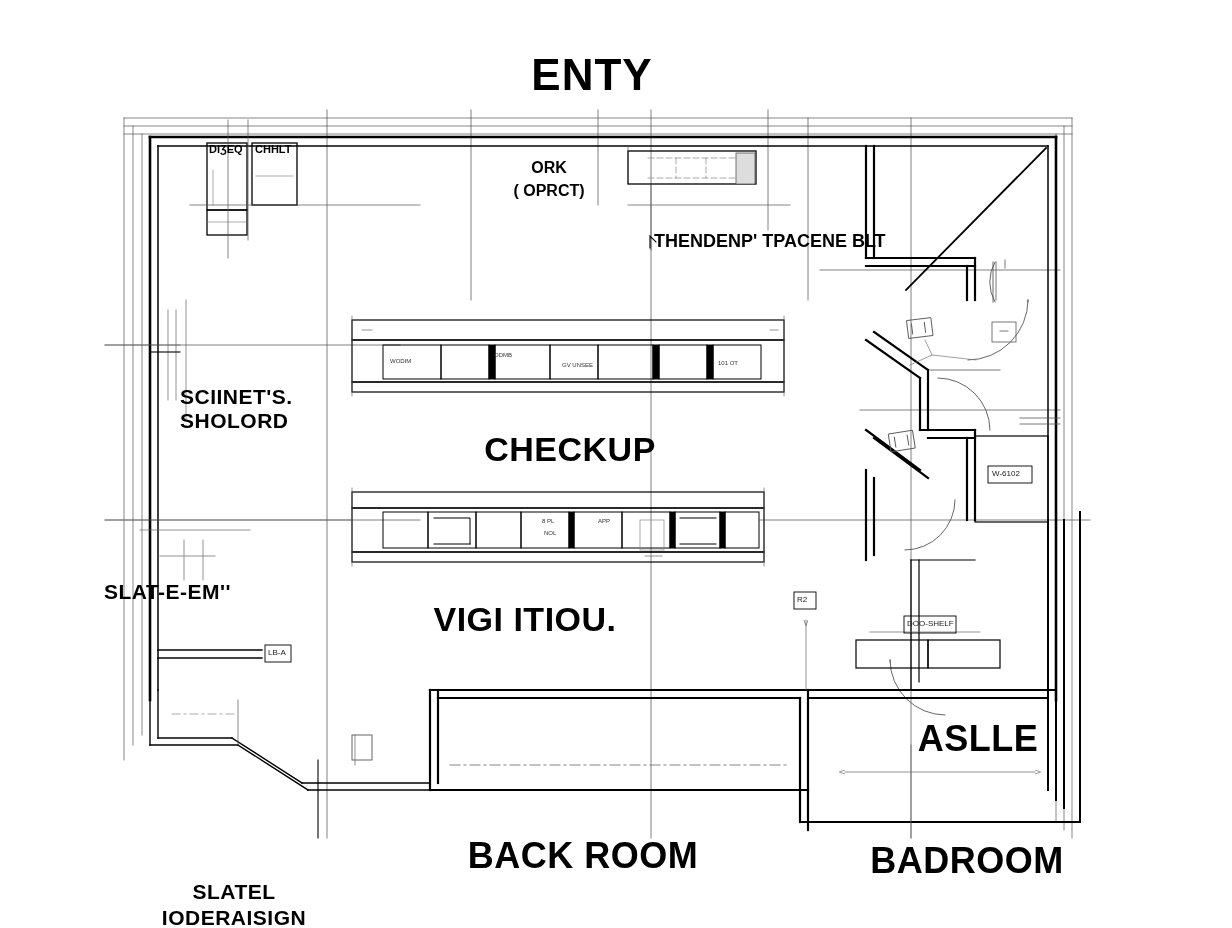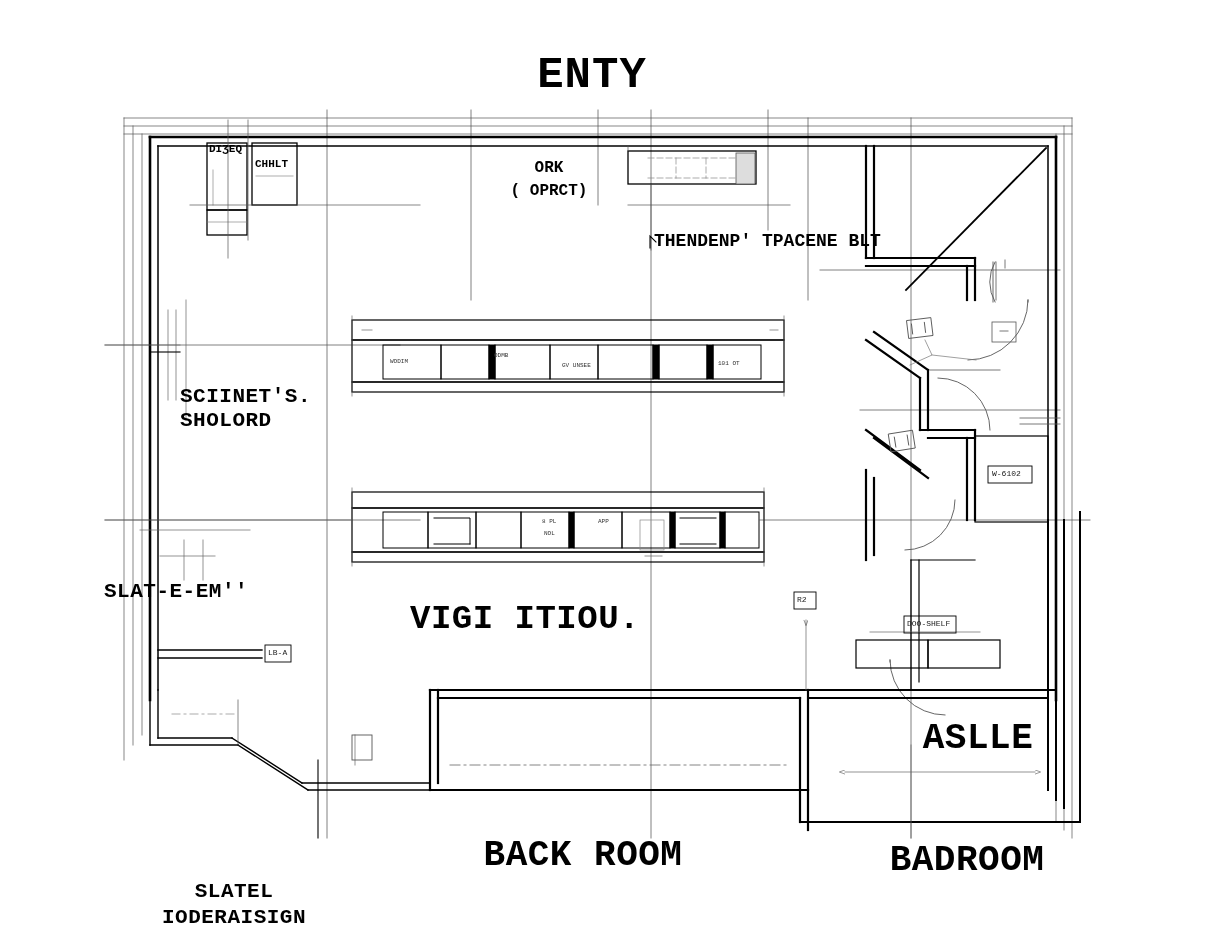--- a/index.html
+++ b/index.html
@@ -21,21 +21,21 @@
     position: absolute;
     left: 0;
     top: 0;
     width: 1232px;
     height: 928px;
     display: block;
   }
   .lbl {
     position: absolute;
     color: #000000;
-    font-family: Liberation Mono, monospace;
+    font-family: Liberation Sans, sans-serif;
     font-weight: bold;
     white-space: nowrap;
     letter-spacing: 0.5px;
   }
   .lbl-title {
     font-size: 44px;
     letter-spacing: 1px;
   }
   .lbl-major {
     font-size: 34px;
@@ -408,30 +408,31 @@
         <path d="M318,760 L318,838"></path>
       </g>
 
     </g>
   </svg>
 
   <div class="lbl lbl-title ctr" style="left:592px; top:50px;">ENTY</div>
 
   <div class="lbl lbl-small" style="left:209px; top:143px;">DIƷEQ</div>
 
-  <div class="lbl lbl-small" style="left:255px; top:158px;">CHHLT</div>
+  <div class="lbl lbl-small" style="left:255px; top:143px;">CHHLT</div>
 
   <div class="lbl lbl-note ctr" style="left:549px; top:159px;">ORK</div>
   <div class="lbl lbl-note ctr" style="left:549px; top:182px;">( OPRCT)</div>
 
   <div class="lbl lbl-note" style="left:654px; top:231px; font-size:18px;">THENDENP' TPACENE BLT</div>
 
   <div class="lbl lbl-mid two-line" style="left:180px; top:345px;">SCIINET'S.</div>
   <div class="lbl lbl-mid two-line" style="left:180px; top:369px;">SHOLORD</div>
 
+  <div class="lbl lbl-major ctr" style="left:570px; top:430px;">CHECKUP</div>
 
   <div class="lbl lbl-mid" style="left:104px; top:540px;">SLAT-E-EM''</div>
 
   <div class="lbl lbl-major ctr" style="left:525px; top:600px;">VIGI ITIOU.</div>
 
   <div class="lbl lbl-room ctr" style="left:978px; top:718px;">ASLLE</div>
 
   <div class="lbl lbl-room ctr" style="left:967px; top:840px;">BADROOM</div>
 
   <div class="lbl lbl-room ctr" style="left:583px; top:835px;">BACK ROOM</div>

